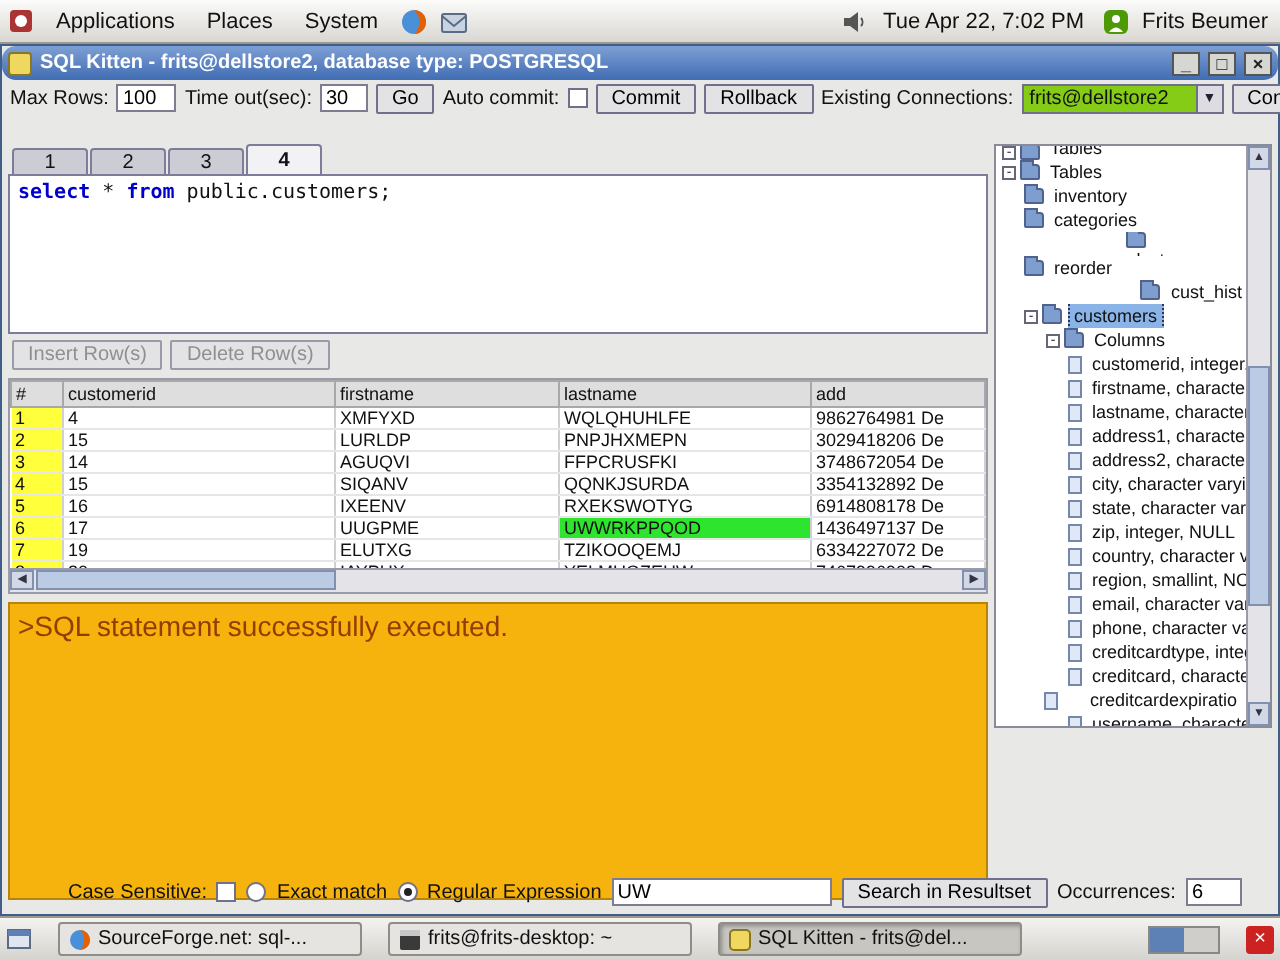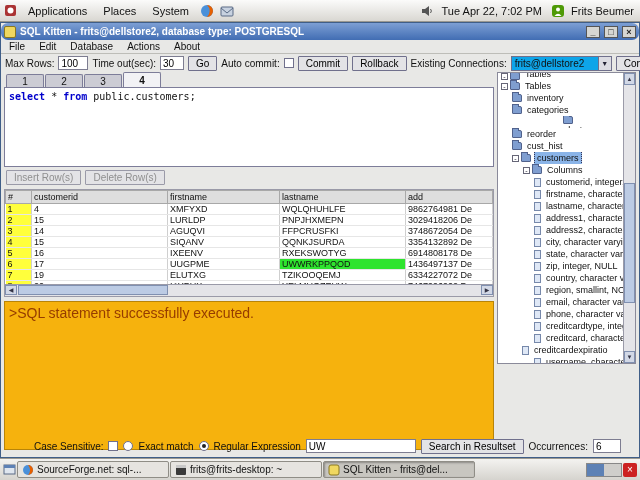--- a/index.html
+++ b/index.html
@@ -29,21 +29,21 @@
 .menubar { height:14px; display:flex; align-items:center; gap:2px;
   border-bottom:1px solid #bdbdb8; padding:0 2px; }
 .menubar span { padding:0 6px; }
 .toolbar { height:18px; display:flex; align-items:center; gap:4px; padding:0 4px; font-size:10px; white-space:nowrap; }
 .tfield { background:#fff; border:1px solid #7d7d91; height:14px; font-size:10px;
   font-family:"Liberation Sans",sans-serif; padding:0 2px; }
 .w30 { width:30px; } .w24 { width:24px; }
 .btn { background:#e3e3e6; border:1px solid #70708c; height:15px; font-size:10px;
   font-family:"Liberation Sans",sans-serif; padding:0 7px; border-radius:1px; white-space:nowrap; }
 .checkbox { width:10px; height:10px; background:#fff; border:1px solid #70708c; display:inline-block; flex:none; }
-.combo { display:flex; align-items:center; height:15px; border:1px solid #70708c; background:#0ea5e9; }
+.combo { display:flex; align-items:center; height:15px; border:1px solid #70708c; background:#84cc16; }
 .combo .combo-text { padding:0 3px; width:86px; white-space:nowrap; overflow:hidden; }
 .combo .combo-arrow { width:13px; height:13px; background:#dcdce2; border-left:1px solid #70708c;
   display:flex; align-items:center; justify-content:center; font-size:7px; color:#223; }
 
 
 .left-pane { position:absolute; top:49px; left:3px; width:490px; height:362px; }
 .tabs { height:15px; display:flex; align-items:flex-end; gap:1px; padding-left:2px; }
 .tab { width:38px; text-align:center; background:#ccccd4; border:1px solid #7d7d99;
   border-bottom:none; font-size:10px; height:13px; line-height:13px; border-radius:2px 2px 0 0; }
 .tab.active { background:#f2f2f5; height:15px; line-height:15px; font-weight:bold; }
@@ -99,21 +99,21 @@
 .radio { width:10px; height:10px; border:1px solid #70708c; border-radius:50%;
   background:#fff; display:inline-block; position:relative; flex:none; }
 .radio.checked::after { content:""; position:absolute; left:2px; top:2px; width:4px;
   height:4px; border-radius:50%; background:#222; }
 .search-input { width:110px; }
 .occ-field { width:28px; }
 
 
 .taskbar { position:absolute; top:458px; left:0; width:640px; height:22px;
   background:linear-gradient(#f4f3f0,#d5d3ce); border-top:1px solid #9a9890;
-  display:flex; align-items:center; gap:1px; padding:0 3px; font-size:10px; }
+  display:flex; align-items:center; gap:13px; padding:0 3px; font-size:10px; }
 .task { flex:0 0 152px; height:17px; background:#e6e4e0; border:1px solid #8f8d86;
   border-radius:2px; display:flex; align-items:center; gap:3px; padding:0 4px;
   font-size:10px; overflow:hidden; white-space:nowrap; }
 .task.active { background:#c8c6c0; box-shadow:inset 1px 1px 2px rgba(0,0,0,.3); }
 .taskbar-spacer { flex:1; }
 .workspaces { display:flex; border:1px solid #888; }
 .ws { width:17px; height:12px; background:#cfcecb; }
 .ws.active { background:#5d81b5; }
 .redicon { width:14px; height:14px; background:#cc2222; border-radius:2px; color:#fff;
   font-size:10px; line-height:13px; text-align:center; }
@@ -165,27 +165,20 @@
 <div class="app-window">
 
   <div class="titlebar">
     <span class="app-icon"></span>
     <span class="t-title">SQL Kitten - frits@dellstore2, database type: POSTGRESQL</span>
     <span class="win-btn">_</span>
     <span class="win-btn">□</span>
     <span class="win-btn">×</span>
   </div>
 
-  <div class="menubar">
-    <span>File</span>
-    <span>Edit</span>
-    <span>Database</span>
-    <span>Actions</span>
-    <span>About</span>
-  </div>
 
   <div class="toolbar">
     <span>Max Rows:</span>
     <input class="tfield w30" value="100" style="">
     <span>Time out(sec):</span>
     <input class="tfield w24" value="30" style="">
     <button class="btn">Go</button>
     <span>Auto commit:</span>
     <span class="checkbox"></span>
     <button class="btn">Commit</button>
@@ -326,21 +319,21 @@
           <span class="tlabel">categories</span>
         </div>
         <div class="tree-row" style="padding-left: 18px; flex-direction: column;">
           <span class="foldericon"></span>
           <span class="tlabel">products</span>
         </div>
         <div class="tree-row" style="padding-left: 14px;">
           <span class="foldericon"></span>
           <span class="tlabel">reorder</span>
         </div>
-        <div class="tree-row" style="padding-left: 14px;">
+        <div class="tree-row" style="padding-left: 14px; justify-content: flex-end;">
           <span class="foldericon"></span>
           <span class="tlabel">cust_hist</span>
         </div>
         <div class="tree-row" style="padding-left: 14px;">
           <span class="handle">-</span>
           <span class="foldericon"></span>
           <span class="tlabel selected">customers</span>
         </div>
         <div class="tree-row" style="padding-left: 25px;">
           <span class="handle">-</span>
@@ -396,21 +389,21 @@
           <span class="tlabel">phone, character var</span>
         </div>
         <div class="tree-row" style="padding-left: 36px;">
           <span class="leaficon"></span>
           <span class="tlabel">creditcardtype, integ</span>
         </div>
         <div class="tree-row" style="padding-left: 36px;">
           <span class="leaficon"></span>
           <span class="tlabel">creditcard, character</span>
         </div>
-        <div class="tree-row" style="padding-left: 24px;">
+        <div class="tree-row" style="padding-left: 24px; gap: 11px;">
           <span class="leaficon"></span>
           <span class="tlabel">creditcardexpiratio</span>
         </div>
         <div class="tree-row" style="padding-left: 36px;">
           <span class="leaficon"></span>
           <span class="tlabel">username, character</span>
         </div>
         <div class="tree-row" style="padding-left: 36px;">
           <span class="leaficon"></span>
           <span class="tlabel">password, character</span>

